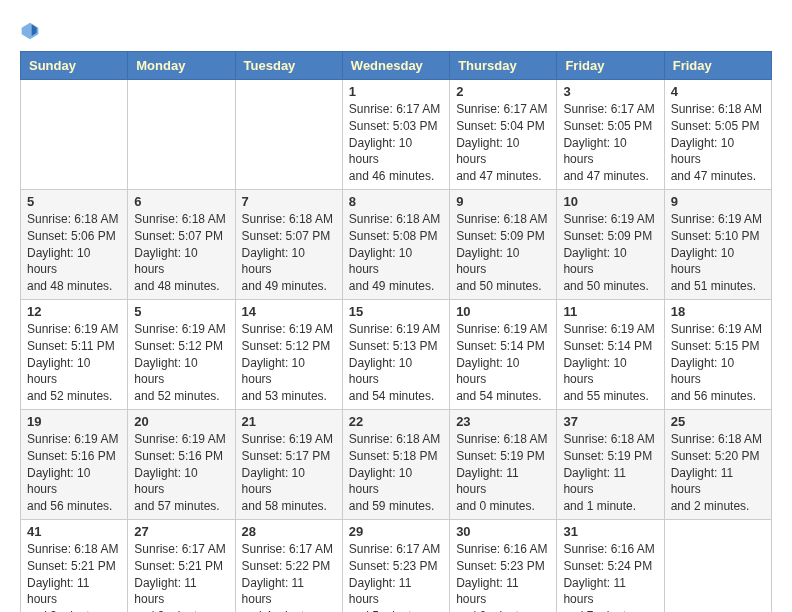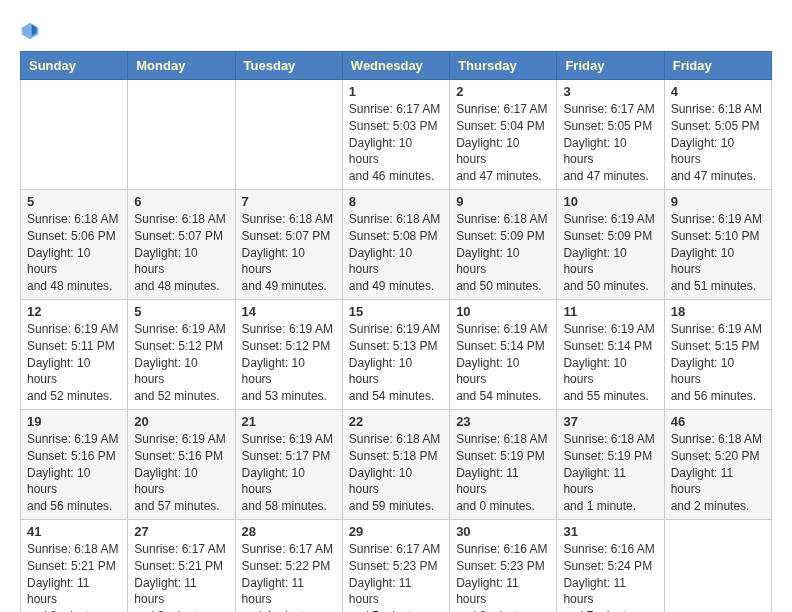--- a/index.html
+++ b/index.html
@@ -292,21 +292,21 @@
 and 0 minutes.</div>
         </td>
         <td>
           <span class="day-number">37</span>
           <div class="day-info" style="white-space: pre-line;">Sunrise: 6:18 AM
 Sunset: 5:19 PM
 Daylight: 11 hours
 and 1 minute.</div>
         </td>
         <td>
-          <span class="day-number">46</span>
+          <span class="day-number">25</span>
           <div class="day-info" style="white-space: pre-line;">Sunrise: 6:18 AM
 Sunset: 5:20 PM
 Daylight: 11 hours
 and 2 minutes.</div>
         </td>
       </tr>
       <tr>
         <td>
           <span class="day-number">41</span>
           <div class="day-info" style="white-space: pre-line;">Sunrise: 6:18 AM

